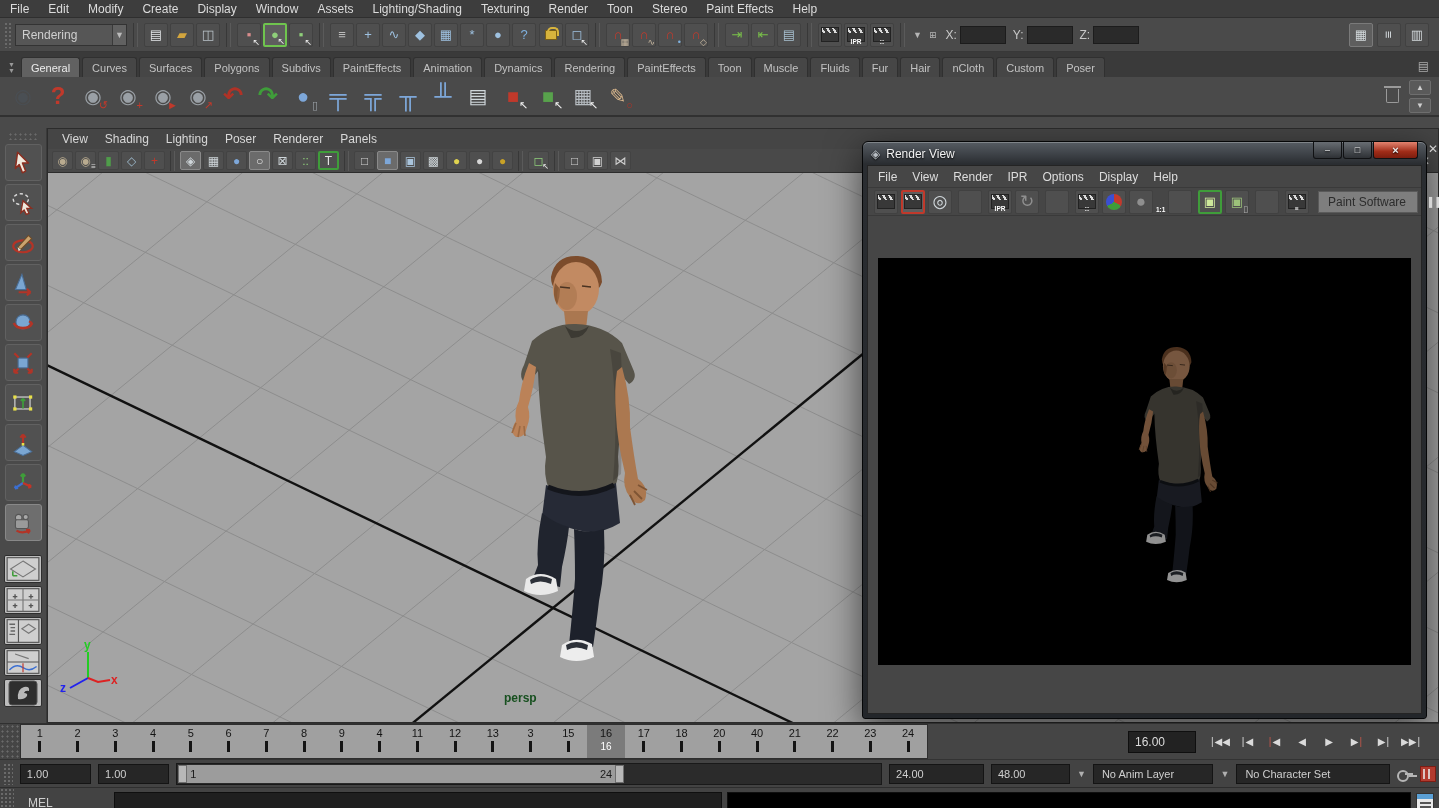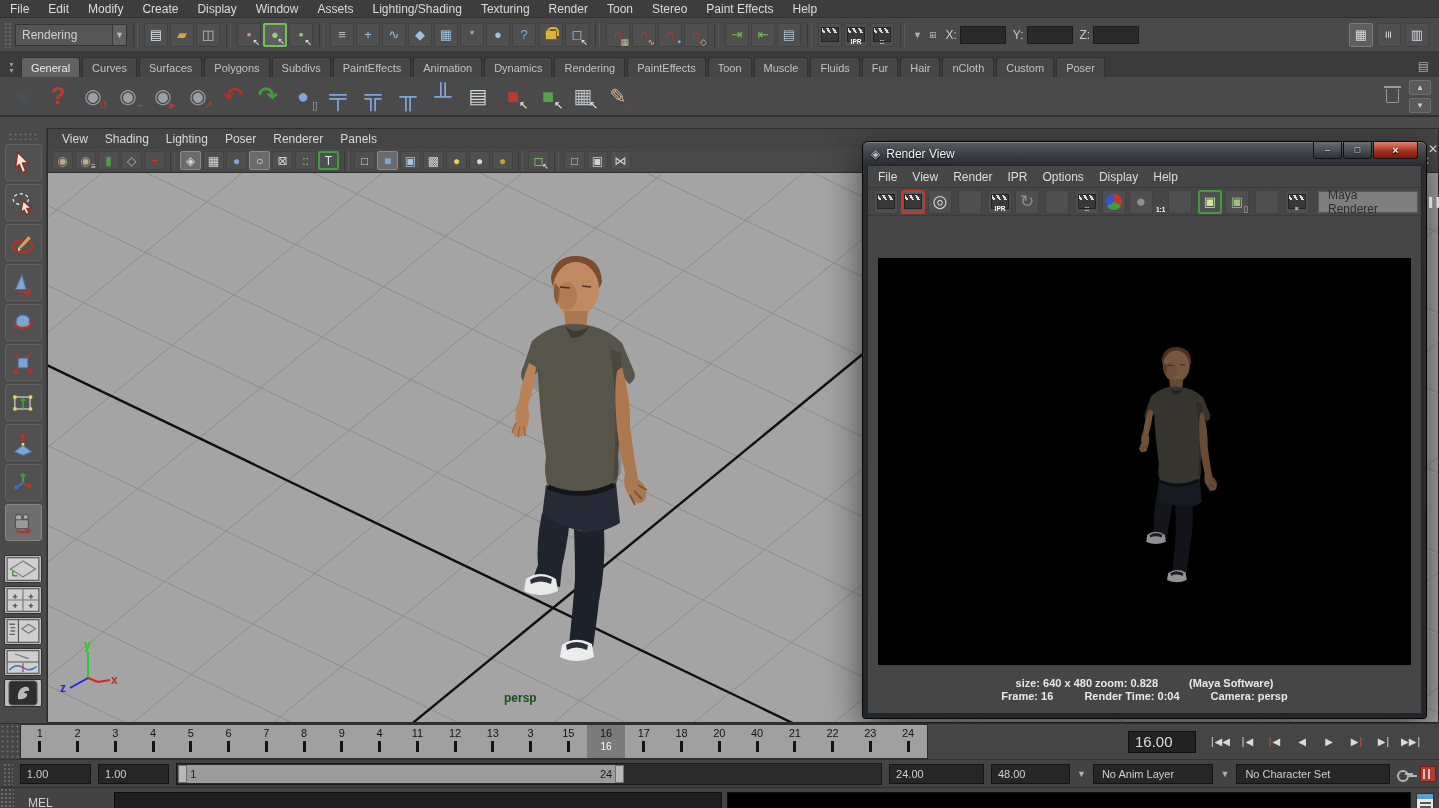--- a/index.html
+++ b/index.html
@@ -102,21 +102,21 @@
   .outer-close { position:absolute; right:1px; top:14px; color:#cfcfcf; font-weight:bold; z-index:6; }
   
   .time-row { height:36px; background:#454545; border-top:1px solid #303030; display:flex; align-items:center; }
   .time-grab { width:20px; align-self:stretch; background-image:radial-gradient(#6a6a6a 26%, transparent 32%); background-size:5px 5px; }
   .timeline { width:908px; align-self:stretch; background:#a0a0a0; border:1px solid #2e2e2e; display:flex; color:#141414; }
   .cell { flex:1; display:flex; flex-direction:column; align-items:center; font-size:11px; padding-top:2px; position:relative; }
   .cell .tick { width:3px; height:11px; background:#141414; margin-top:2px; }
   .cell .sub { display:none; }
   .cell.active { background:#7b7b7b; }
   .cell.active .sub { display:block; color:#fff; font-size:10px; margin-top:2px; }
-  .time-field { width:68px; height:22px; background:#222; border:1px solid #0f0f0f; color:#dcdcdc; display:flex; align-items:center; padding:0 6px; margin-left:200px; font-size:15px; }
+  .time-field { width:68px; height:22px; background:#222; border:1px solid #0f0f0f; color:#dcdcdc; display:flex; align-items:center; padding:0 6px; margin-left:200px; font-size:12px; }
   .playback { display:flex; align-items:center; gap:1px; margin-left:12px; }
   .pb { width:26px; height:24px; display:flex; align-items:center; justify-content:center; color:#dadada; font-size:10px; gap:1px; }
   .pb span { line-height:1; }
   
   .range-row { height:28px; background:#434343; border-top:1px solid #333; display:flex; align-items:center; gap:7px; padding:0 3px; }
   .range-grab { width:10px; height:22px; background-image:radial-gradient(#6a6a6a 26%, transparent 32%); background-size:4px 4px; }
   .rfield { width:72px; height:20px; background:#262626; border:1px solid #141414; color:#cfcfcf; display:flex; align-items:center; padding:0 6px; font-size:11px; }
   .range-track { width:716px; height:22px; background:#2b2b2b; border:1px solid #191919; position:relative; }
   .range-bar { position:absolute; left:1px; top:1px; width:446px; height:18px; background:#9c9c9c; color:#1c1c1c; font-size:11px; display:flex; align-items:center; justify-content:space-between; }
   .rhandle { width:9px; height:18px; background:#b8b8b8; border:1px solid #6e6e6e; }
@@ -867,21 +867,21 @@
             <span class="tl-icon vsep">
               <span class="g"></span>
               <span class="lbl"></span>
               <span class="ov"></span>
             </span>
             <span class="tl-icon clap">
               <span class="lbl">≡</span>
               <span class="ov"></span>
             </span>
           </div>
-        <div class="renderer-btn">Maya Renderer</div>
+        <div class="renderer-btn">Paint Software</div>
         <span class="pause-label">▌▌</span>
 
         <span class="stop-circle"></span>
       </div>
       <div class="rw-canvas">
         <div class="rw-char"><svg viewBox="0 0 200 420" preserveAspectRatio="none">
               <path d="M79 28 Q83 6 106 7 Q129 9 130 33 Q126 44 124 36 Q112 24 96 27 Q86 29 83 40 Q79 36 79 28 Z" fill="#7c4c2c"></path>
               <ellipse cx="104" cy="40" rx="23" ry="27" fill="#c28a62"></ellipse>
               <path d="M83 34 Q80 46 85 56 Q88 48 88 40 Z" fill="#8a5a36"></path>
               <ellipse cx="95" cy="47" rx="10" ry="14" fill="#a06c48" opacity=".45"></ellipse>
@@ -898,31 +898,20 @@
               <path d="M74 236 Q110 251 144 234 L148 274 Q128 286 110 282 Q90 278 70 268 Z" fill="#262a36"></path>
               <path d="M76 238 Q110 252 142 236" stroke="#14161c" stroke-width="5" fill="none"></path>
               <path d="M70 264 Q64 294 66 316 L60 332 L88 338 L90 318 Q95 296 97 278 Q82 274 70 264 Z" fill="#20242e"></path>
               <path d="M54 330 Q68 320 84 330 L86 342 Q68 350 52 342 Z" fill="#e9e9e9"></path>
               <path d="M58 331 Q68 324 80 330 L79 335 Q68 330 59 335 Z" fill="#2c3038"></path>
               <path d="M102 280 Q116 285 132 280 Q134 318 127 352 Q124 378 121 398 L97 396 Q101 358 103 330 Q103 302 102 280 Z" fill="#1d212b"></path>
               <path d="M90 396 Q104 386 120 395 L122 408 Q104 416 88 408 Z" fill="#ededed"></path>
               <path d="M94 396 Q104 390 116 396 L115 401 Q104 396 95 401 Z" fill="#2c3038"></path>
             </svg></div>
       </div>
-      <div class="rw-status">
-        <div>
-          <span>size: 640 x 480 zoom: 0.828</span>
-          <span>(Maya Software)</span>
-        </div>
-        <div>
-          <span>Frame: 16</span>
-          <span>Render Time: 0:04</span>
-          <span>Camera: persp</span>
-        </div>
-      </div>
     </div>
   </div>
   <span class="outer-close">✕</span>
 </div>
 
 <div class="time-row">
   <span class="time-grab"></span>
   <div class="timeline">
 
   <div class="cell">

